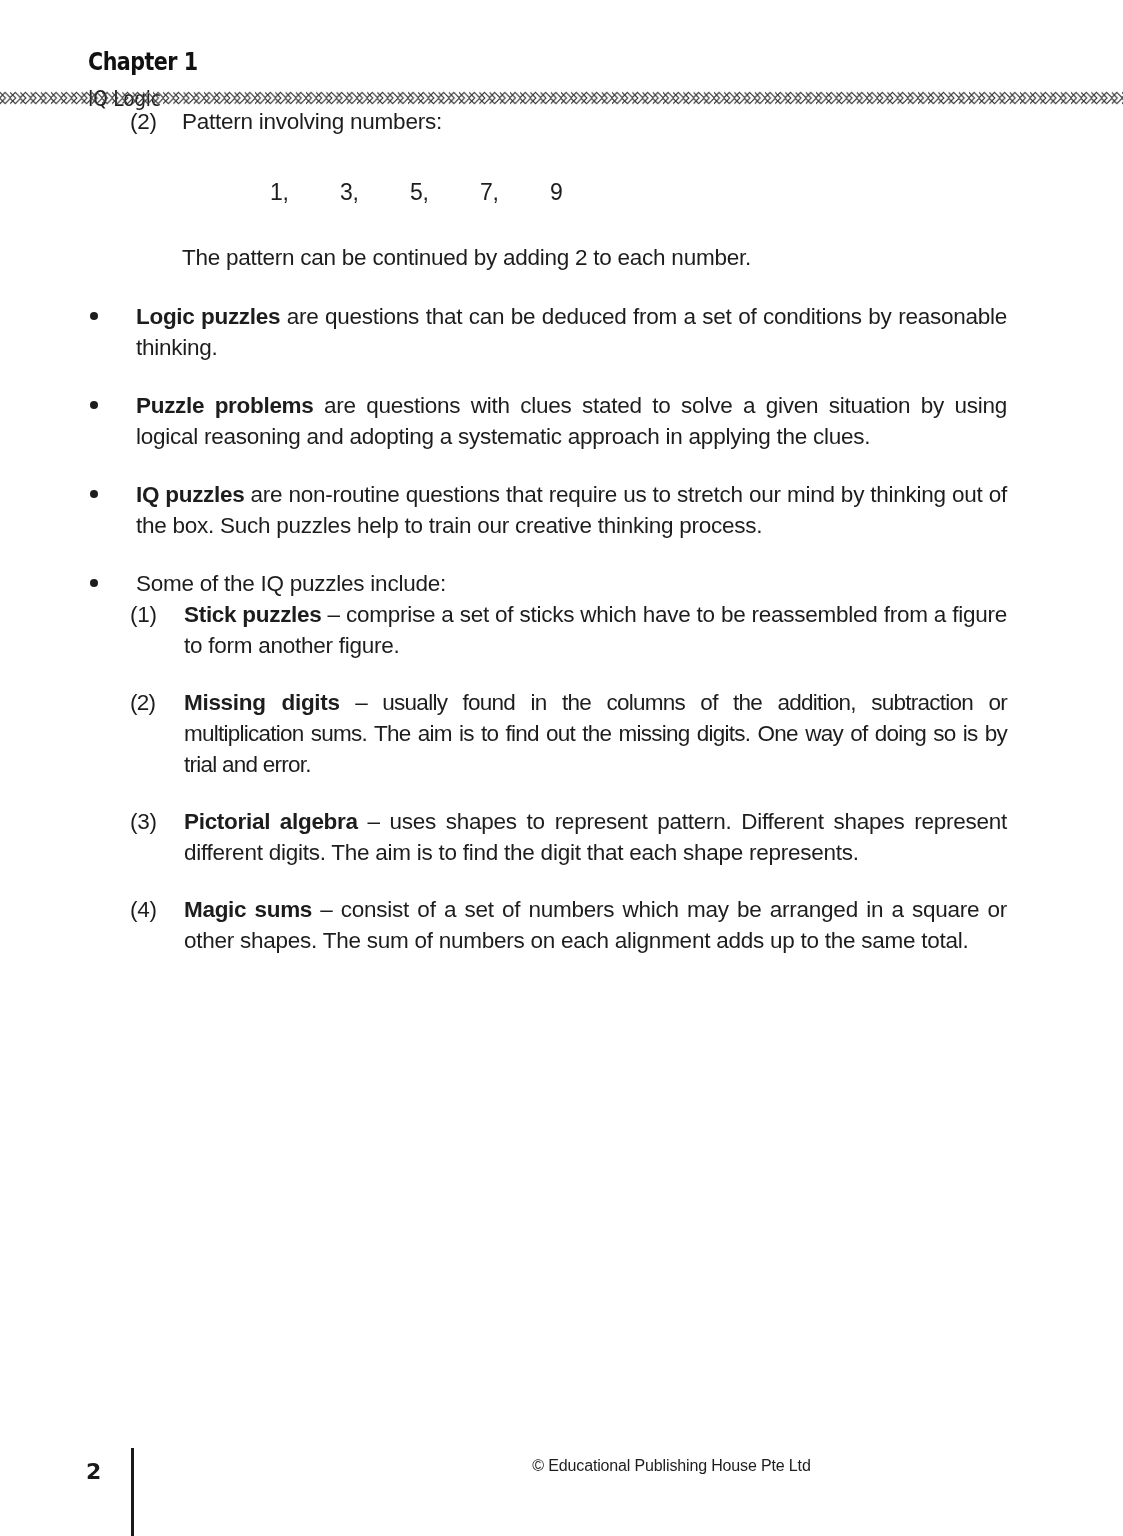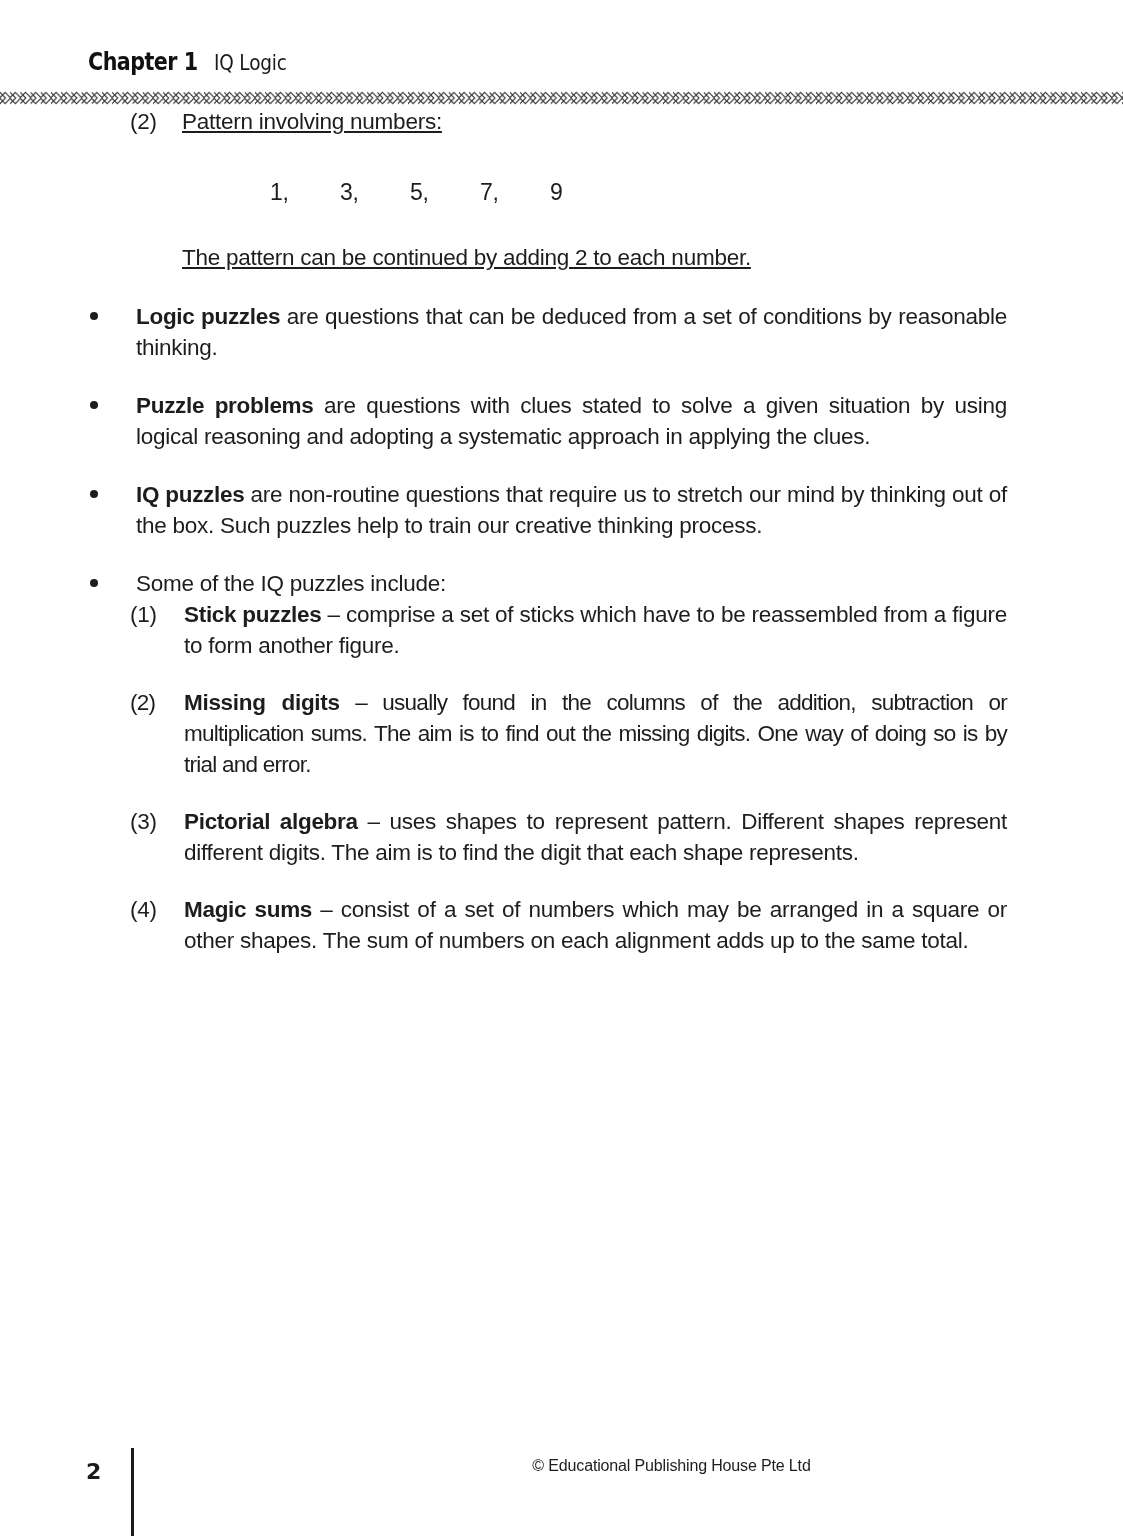--- a/index.html
+++ b/index.html
@@ -20,20 +20,21 @@
 
   
   .running-head {
     position: absolute;
     left: 88px;
     top: 48px;
     display: flex;
     align-items: baseline;
     gap: 11px;
     white-space: nowrap;
+    flex-direction: column;
   }
   .running-head .chapter-no {
     font-family: "DejaVu Sans", sans-serif;
     font-weight: 700;
     font-size: 24px;
     letter-spacing: -0.6px;
     transform: scaleX(0.86);
     transform-origin: left bottom;
     color: #111111;
   }
@@ -81,39 +82,37 @@
     padding-right: 116px;
   }
   .numbered-block .marker {
     position: absolute;
     left: 130px;
     top: 0;
     width: 52px;
   }
   .numbered-block .marker-body {
     padding-left: 52px;
-    text-decoration: underline;
   }
 
   .num-row {
     display: flex;
     justify-content: flex-start;
     gap: 0;
     padding-left: 270px;
   }
   .num-row .num-cell {
     width: 70px;
     text-align: left;
     font-size: 23px;
   }
 
   .pattern-note {
     padding-left: 182px;
     padding-right: 84px;
-    text-decoration: underline;
   }
 
   
   ul.bullets {
     list-style: none;
     margin: 0;
     padding: 0;
   }
   ul.bullets > li {
     position: relative;

